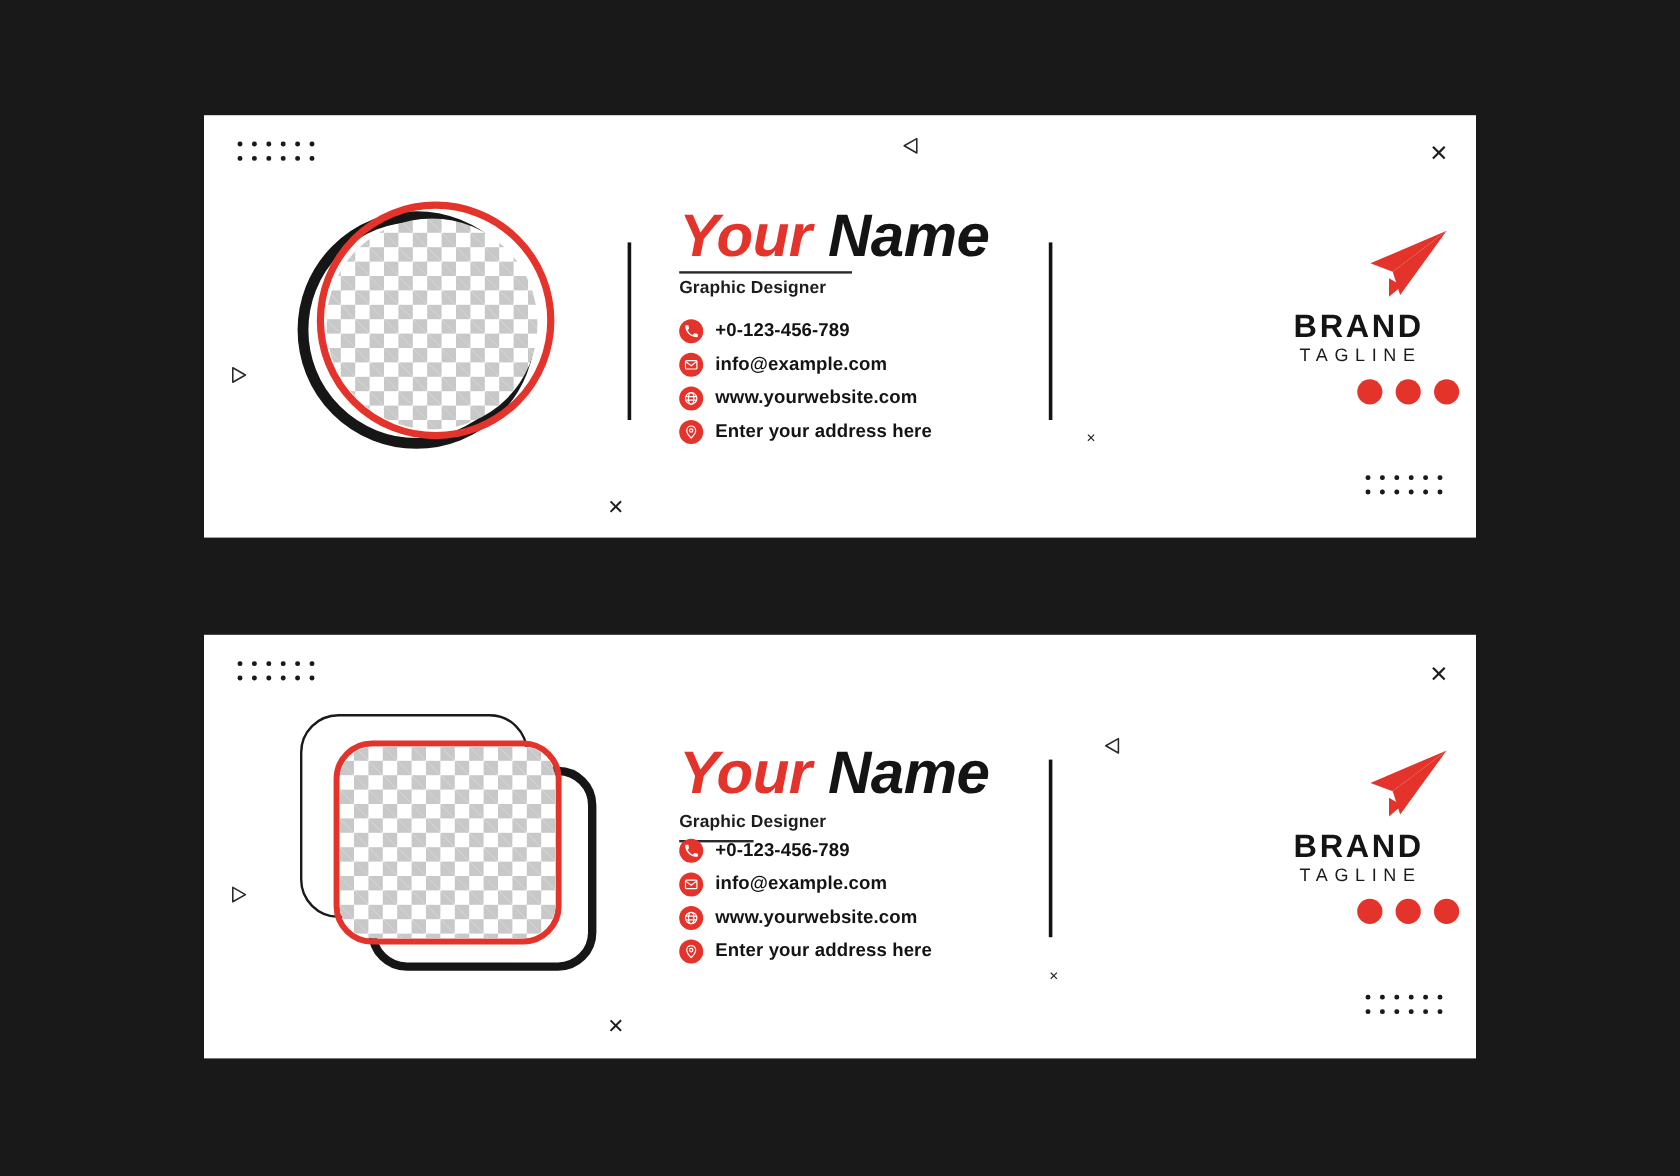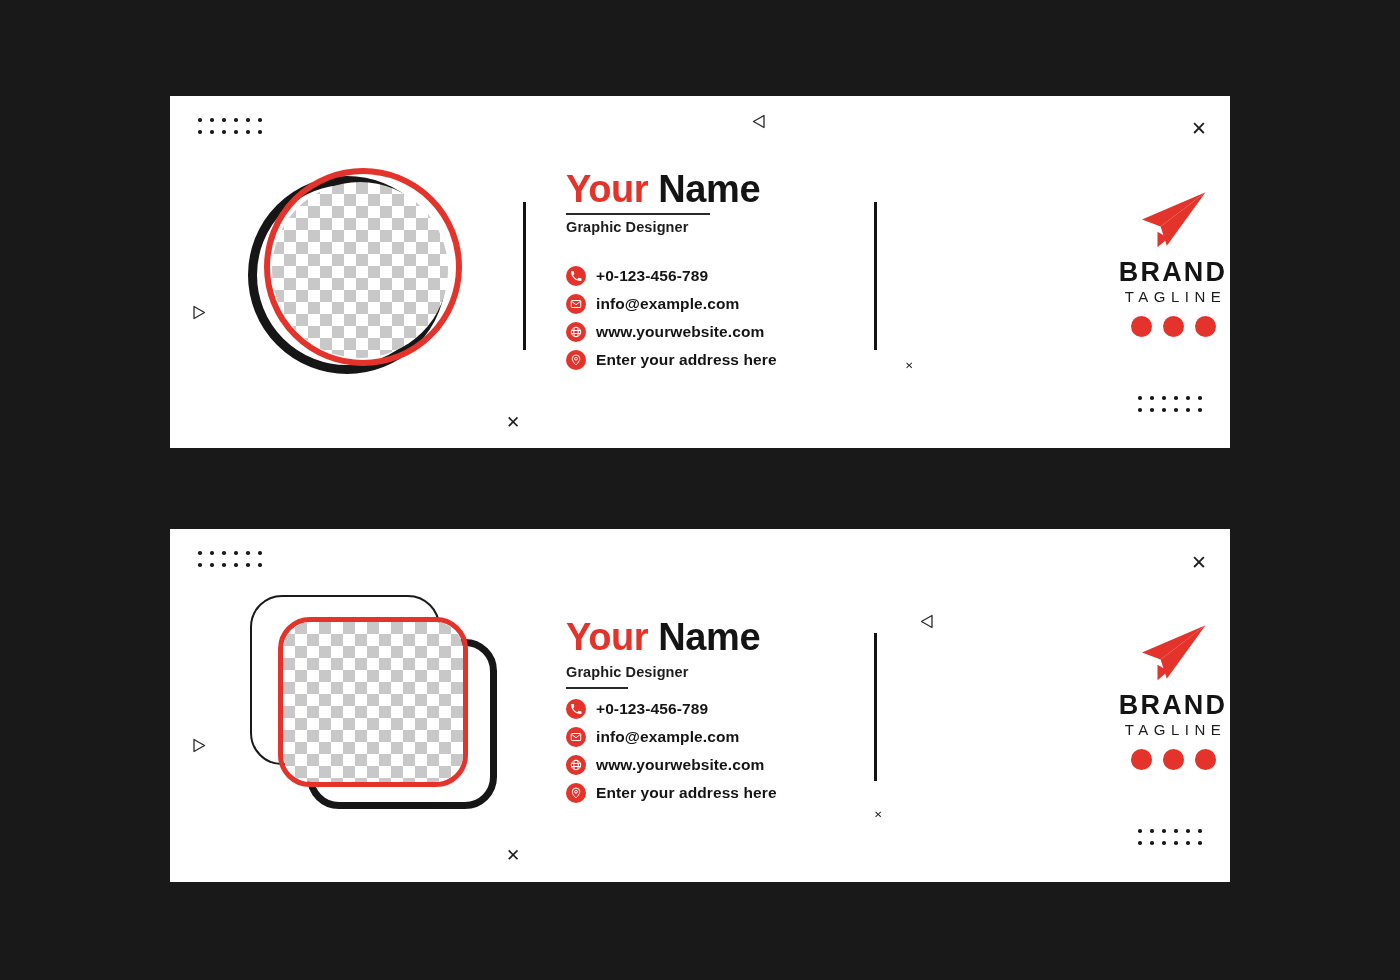--- a/index.html
+++ b/index.html
@@ -97,25 +97,26 @@
     background-size: 24px 24px;
     background-position: 0 0, 12px 12px;
   }
 
   
   .vrule { position: absolute; width: 2.5px; background: #131313; }
 
   
   .identity { position: absolute; }
   .name-line {
-    font-size: 38px;
+    font-size: 50px;
     font-weight: 700;
     letter-spacing: -0.4px;
     line-height: 1.05;
     white-space: nowrap;
+    font-style: italic;
   }
   .name-first { color: #E3332B; }
   .name-last  { color: #141414; }
   .name-rule {
     height: 2px;
     background: #2a2a2a;
     margin-top: 3px;
   }
   .role {
     font-size: 14.5px;
@@ -152,21 +153,21 @@
   }
   .c-icon svg { width: 12px; height: 12px; display: block; }
   .c-text {
     font-size: 15.5px;
     font-weight: 600;
     color: #141414;
     letter-spacing: 0.1px;
   }
 
   
-  .brand { position: absolute; text-align: center; }
+  .brand { position: absolute; text-align: left; }
   .plane { width: 78px; height: 62px; margin: 0 auto 6px; }
   .plane svg { width: 100%; height: 100%; display: block; }
   .brand-name {
     font-size: 27px;
     font-weight: 700;
     color: #141414;
     letter-spacing: 2.2px;
     line-height: 1.05;
   }
   .brand-tagline {

